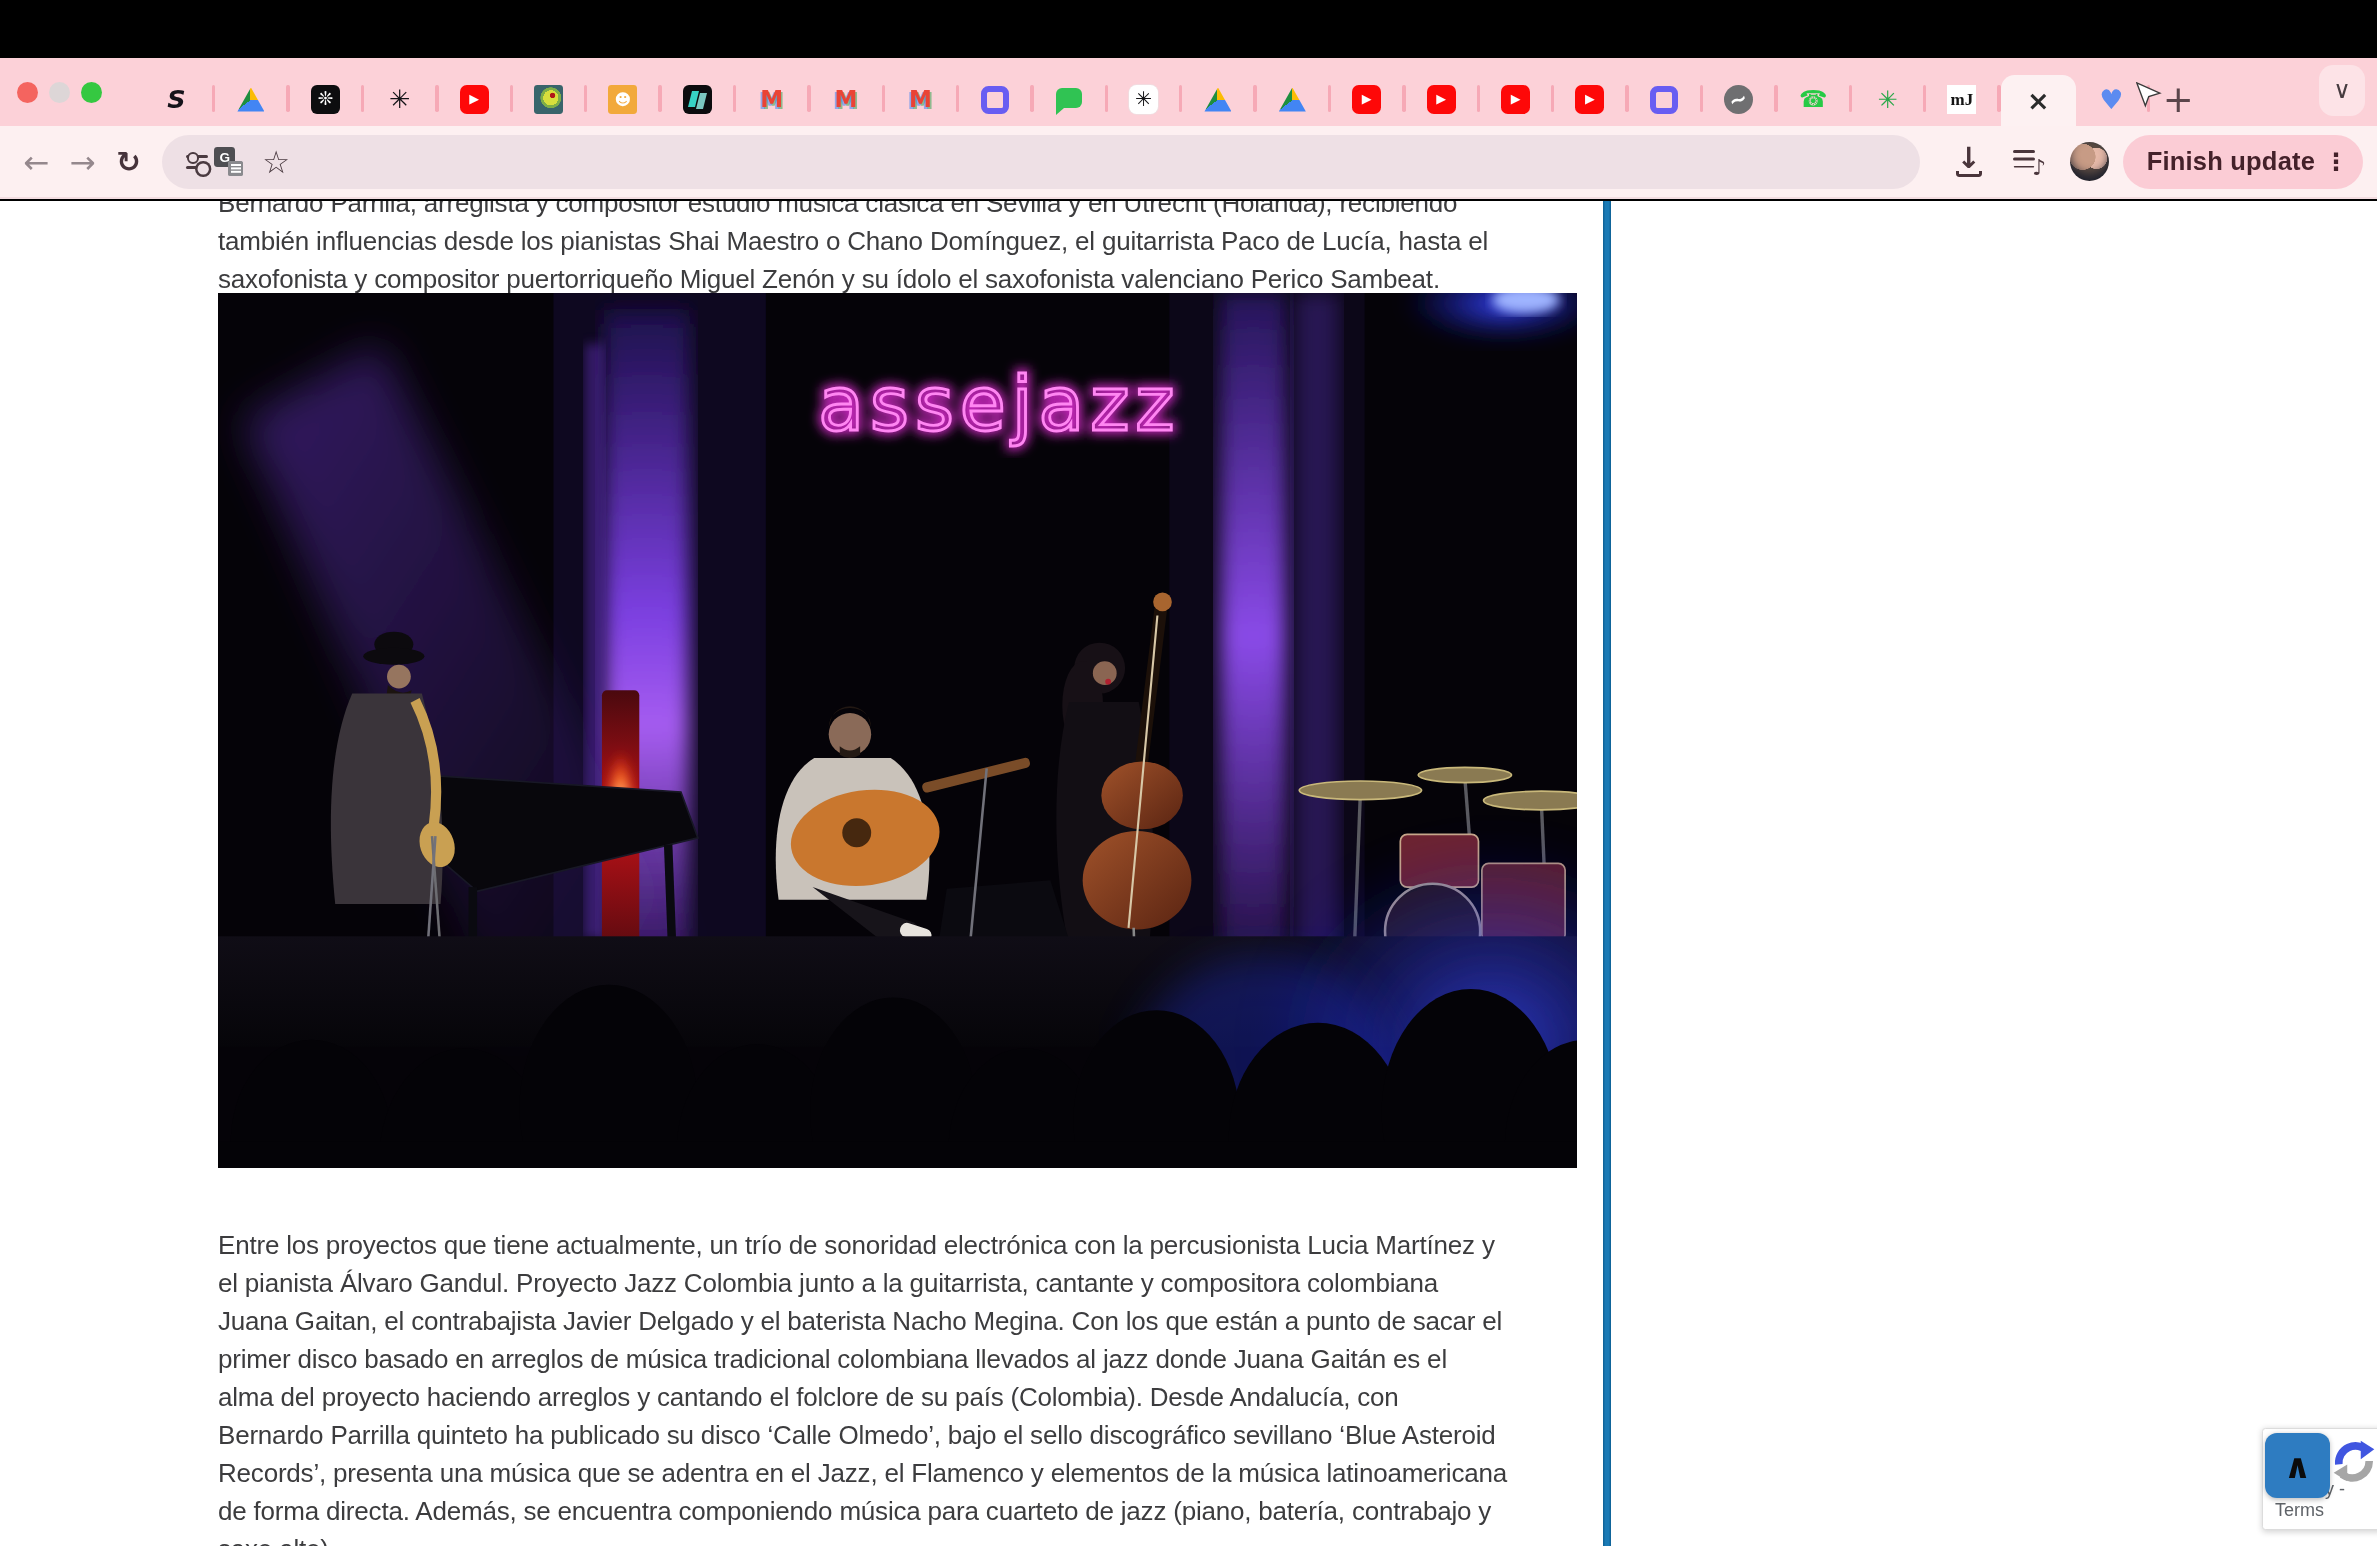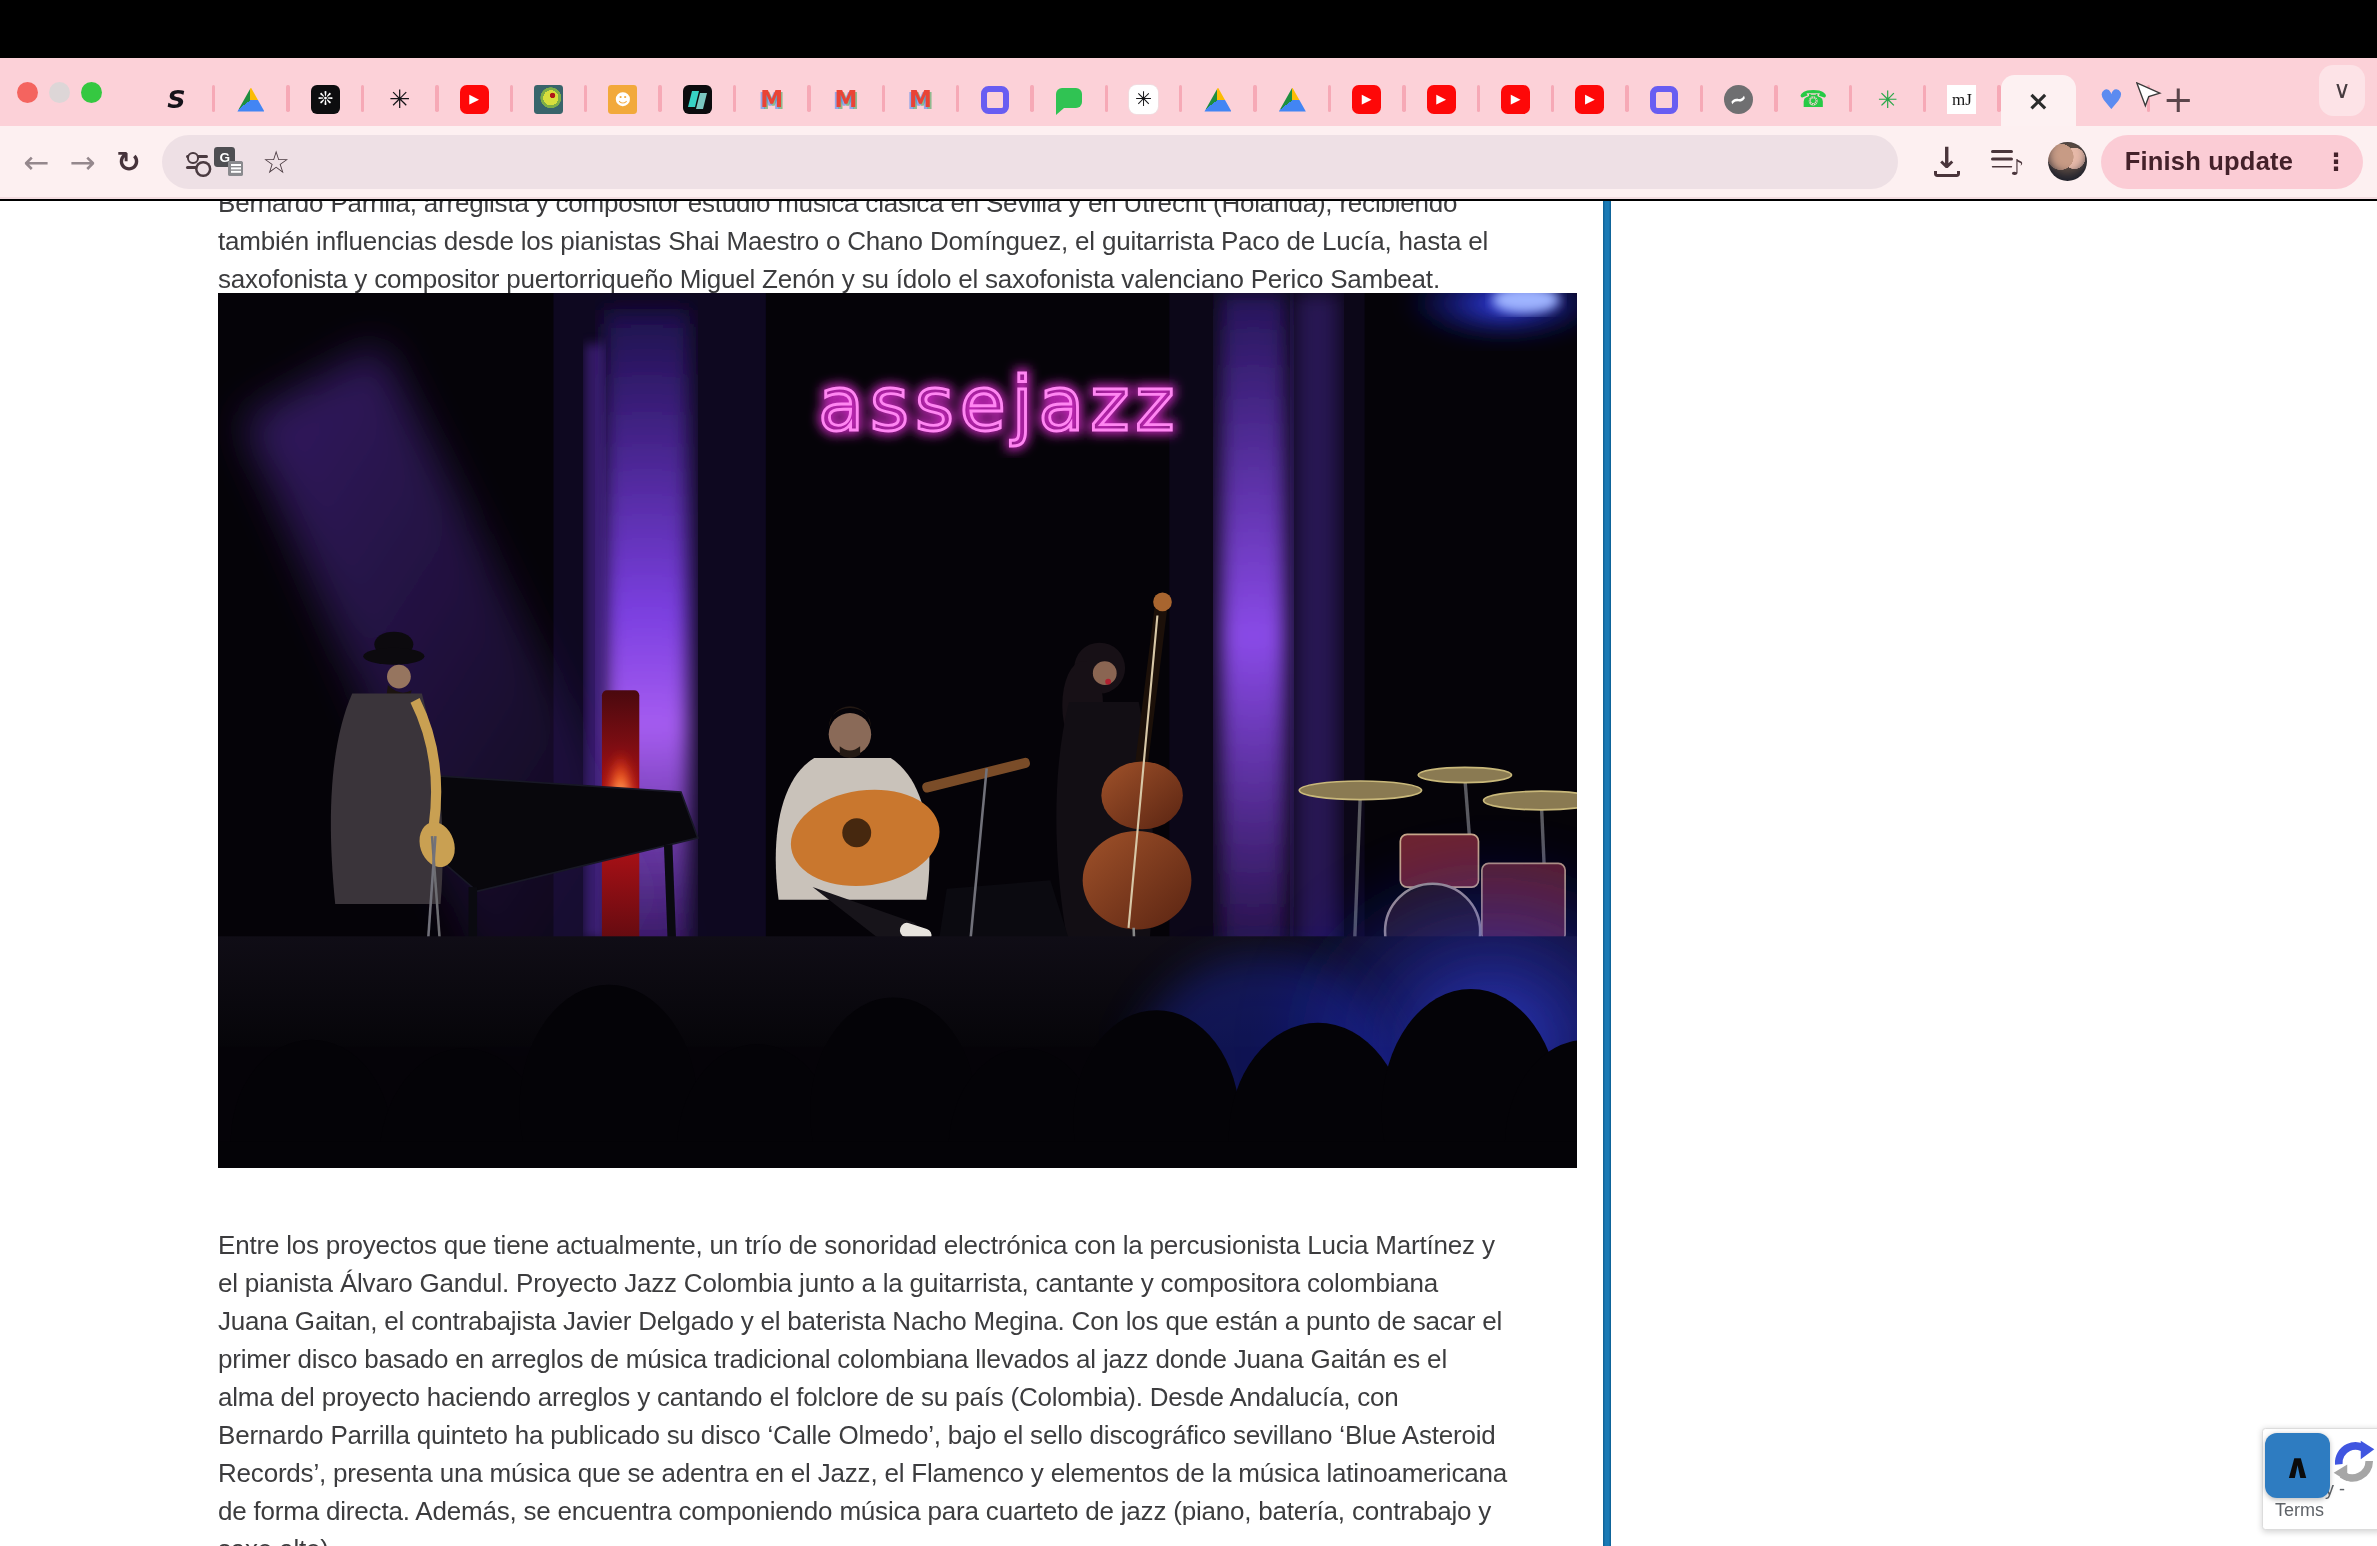--- a/index.html
+++ b/index.html
@@ -42,21 +42,21 @@
        text-shadow:-1.7px 1.7px 0 rgba(66,133,244,.55),1.7px 1.7px 0 rgba(52,168,83,.55);}
   .fav-purple-loop{width:16px;height:16px;border:6px solid #685df2;border-radius:7.6px;background:transparent;}
   .fav-google-chat{width:25.5px;height:20.4px;background:#30c353;border-radius:6px 6px 6px 0;margin-top:-3.4px;}
   .fav-google-chat::after{content:"";position:absolute;left:0;bottom:-6.8px;width:0;height:0;
        border-top:7.6px solid #30c353;border-right:8.5px solid transparent;}
   .fav-globe{background:#6f6f71;border-radius:50%;color:#fff;font-weight:700;font-size:22px;}
   .fav-globe::before{content:"~";transform:rotate(-18deg);display:block;}
   .fav-whatsapp{color:#27ca45;font-size:23px;}
   .fav-green-burst{color:#2ba84a;font-size:24px;}
   .fav-masjazz-mj{background:#fff;color:#151515;font-family:"Liberation Serif",serif;
-       font-weight:400;font-size:17px;}
+       font-weight:700;font-size:17px;}
   .fav-heart{color:#5c8bf0;font-size:27px;}
   .fav-heart::before{content:"♥";}
   .tab-active{width:75px;height:51px;background:#fdf1f2;border-radius:13.6px 13.6px 0 0;
        display:flex;align-items:center;justify-content:center;flex:none;}
   .x-close{font-family:"DejaVu Sans",sans-serif;font-size:27px;color:#2b2b2b;font-weight:700;}
   .tab-plus{width:56px;height:53px;display:flex;align-items:center;justify-content:center;
        font-size:37px;color:#5b454b;font-family:"DejaVu Sans",sans-serif;flex:none;}
   .tab-chevron{margin-left:auto;width:46px;height:51px;background:#fde3e7;border-radius:14.4px;
        display:flex;align-items:center;justify-content:center;font-size:24px;color:#473c40;
        font-family:"DejaVu Sans",sans-serif;align-self:center;margin-bottom:3.4px;flex:none;}
@@ -97,21 +97,21 @@
   .playlist-icon::before{content:"";position:absolute;left:3.4px;top:6.8px;width:22px;height:3.4px;
        background:#4a353b;border-radius:1.7px;box-shadow:0 7.6px 0 #4a353b,0 15.3px 0 -0.8px #4a353b;}
   .playlist-icon::after{content:"♪";position:absolute;right:0;bottom:0;color:#4a353b;
        font-family:"DejaVu Sans",sans-serif;font-size:22px;font-weight:700;}
   .avatar{width:39px;height:39px;border-radius:50%;flex:none;margin:0 13.6px;
        background:radial-gradient(circle at 32% 38%,#c79b85 0 36%,transparent 37%),
                   radial-gradient(circle at 68% 42%,#e6b9a8 0 30%,transparent 31%),
                   radial-gradient(circle at 50% 50%,#5a4a42 0 60%,#33383f 100%);
        box-shadow:inset 0 -6.8px 8.5px rgba(20,25,40,.8);}
   #finish{height:54px;border-radius:27px;background:#fbccd5;display:flex;align-items:center;
-          gap:31px;padding:0 15.3px 0 24px;flex:none;}
+          gap:9px;padding:0 15.3px 0 24px;flex:none;}
   #finish .label{font-size:25.5px;font-weight:600;color:#44212a;letter-spacing:0.2px;}
   #finish .dots{font-family:"DejaVu Sans",sans-serif;font-size:24px;color:#44212a;font-weight:700;}
 
   
   #content{position:absolute;left:0;top:201px;width:2377px;bottom:0;background:#fff;overflow:hidden;}
   #article{margin:-17px 0 0 218px;width:1291px;}
   .para{font-size:26px;line-height:38px;color:#3c3c3e;font-weight:300;letter-spacing:-0.2px;margin:0;}
   #photo{width:1359px;height:875px;margin-top:-5.1px;display:block;}
   #para-bottom{margin-top:58px;}
   #blue-rule{position:absolute;left:1603px;top:201px;width:7.6px;height:1345px;

